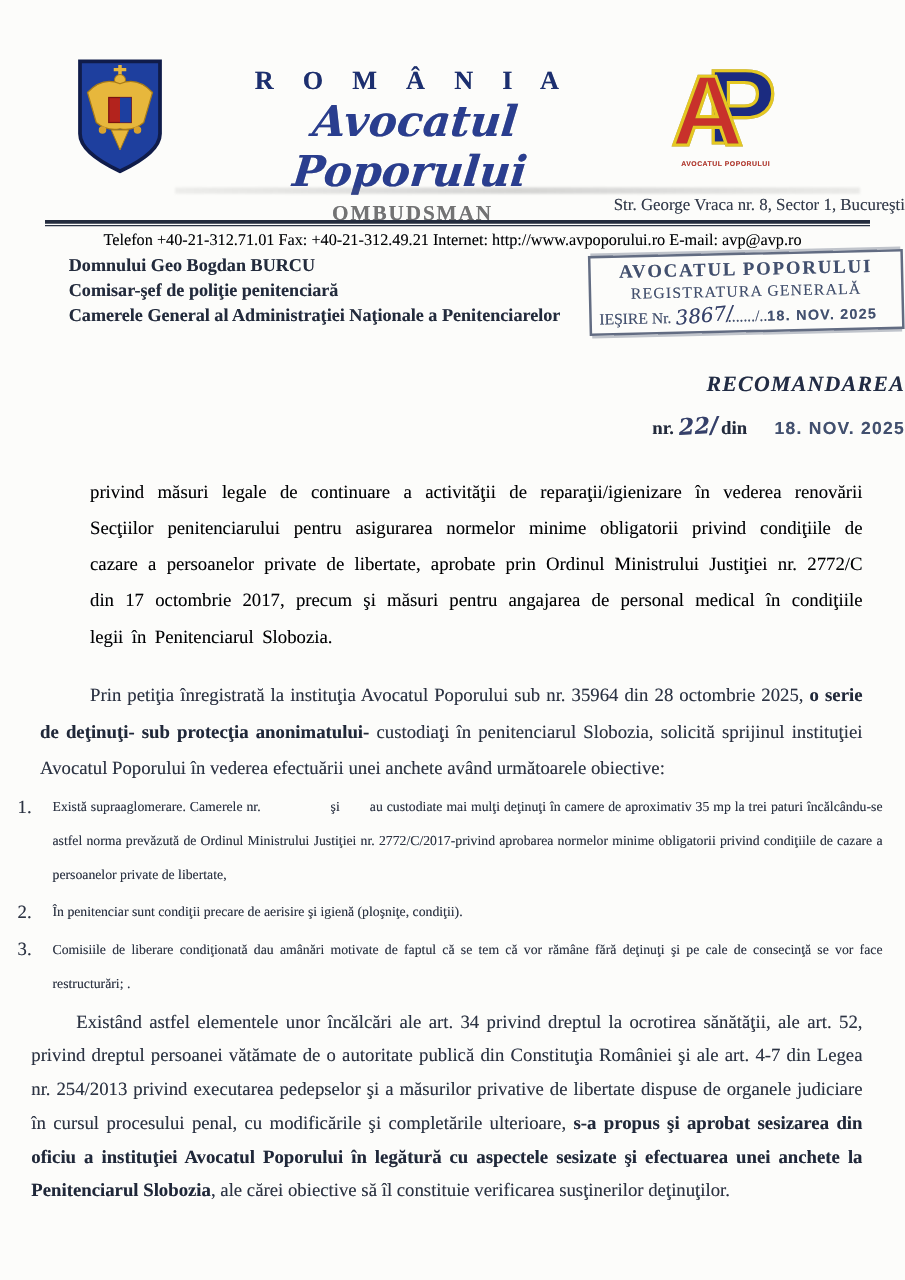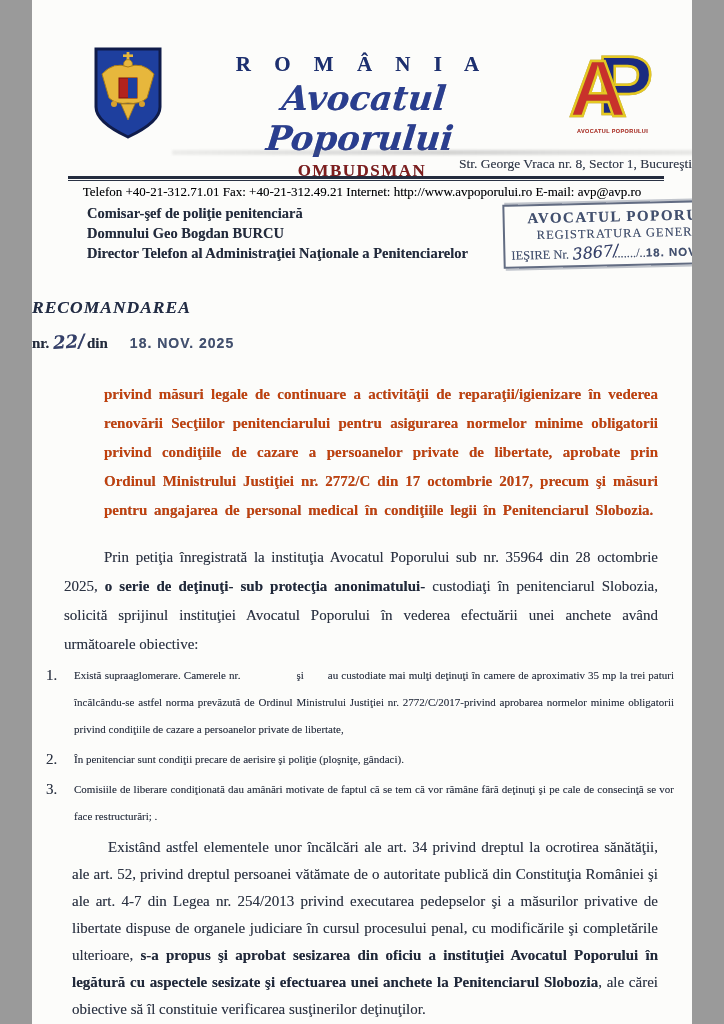--- a/index.html
+++ b/index.html
@@ -1,25 +1,25 @@
 <!DOCTYPE html>
 <html><head>
 <meta charset="utf-8">
 <style>
   html,body{margin:0;padding:0;background:#9a9a9a;}
-  .page{position:relative;width:660px;height:1024px;margin:0 auto;background:#fcfcfa;
+  .page{position:relative;width:724px;height:1024px;margin:0 auto;background:#fcfcfa;
         font-family:"Liberation Serif", serif;color:#2c3342;overflow:hidden;
         text-shadow:0 0 .4px rgba(40,48,70,.45);}
   
   .coat{position:absolute;left:60px;top:46px;width:72px;height:94px;}
   .hdr-center{position:absolute;left:175px;top:52px;width:310px;text-align:center;}
   .country{font-size:21px;font-weight:bold;letter-spacing:9px;color:#1c2f70;}
   .script-name{font-size:34px;font-style:italic;font-weight:bold;color:#2a3e8f;
                font-family:"DejaVu Serif", serif;margin-top:1px;transform:skewX(-6deg);}
-  .ombudsman{font-size:17px;font-weight:bold;letter-spacing:1.5px;color:#7f1d1d;margin-top:3px;}
+  .ombudsman{font-size:17px;font-weight:bold;letter-spacing:1.5px;color:#737373;margin-top:3px;}
   .ap-logo{position:absolute;left:537px;top:44px;width:116px;text-align:left;}
   .ap-caption{font-size:5.5px;color:#c0392b;letter-spacing:.4px;white-space:nowrap;
               font-family:"Liberation Sans", sans-serif;margin:-6px 0 0 8px;font-weight:bold;}
   .scan-streak{position:absolute;top:150px;left:140px;width:548px;height:5px;
       background:linear-gradient(90deg,rgba(110,110,110,.10),rgba(110,110,110,.28),rgba(110,110,110,.12));
       filter:blur(1px);}
   .address{position:absolute;top:156px;left:0;width:100%;text-align:right;
            font-size:13.5px;color:#333b4a;}
   .rule{position:absolute;top:176px;left:36px;right:28px;height:5px;border-top:3px solid #242c3e;}
   .rule::after{content:"";position:absolute;top:1px;left:0;right:0;border-top:1.5px solid #2a3244;}
@@ -32,38 +32,38 @@
          transform:rotate(-1.3deg);padding:4px 6px 3px;color:#42506f;
          box-shadow:0 -4px 0 -2px rgba(54,66,96,.30), 0 4px 0 -2px rgba(54,66,96,.30);}
   .stamp-l1{font-size:15px;font-weight:bold;letter-spacing:1.5px;text-align:center;white-space:nowrap;}
   .stamp-l2{font-size:12.5px;letter-spacing:1px;text-align:center;white-space:nowrap;margin-top:1px;}
   .stamp-l3{font-size:12.5px;white-space:nowrap;margin-top:1px;display:flex;align-items:baseline;}
   .handwritten{font-family:"DejaVu Serif", serif;font-style:italic;color:#35406a;
                transform:rotate(-4deg);display:inline-block;}
   .stampfont{font-family:"Liberation Sans", sans-serif;font-weight:bold;letter-spacing:1px;
              color:#42506f;}
   
-  .title-wrap{position:absolute;top:297px;left:0;width:100%;text-align:left;}
+  .title-wrap{position:absolute;top:297px;left:0;width:100%;text-align:right;}
   .rec-title{font-size:17.5px;font-weight:bold;font-style:italic;letter-spacing:1px;color:#222c44;}
   .nr-line{margin-top:13px;font-size:15px;font-weight:bold;color:#232b3c;}
   .nr-line .handwritten{font-size:18px;margin:0 2px -2px 4px;}
   .nr-line .date{margin-left:22px;font-size:14px;}
   
   .content{position:absolute;top:380px;left:0;right:0;}
-  .subject{margin:0 34px 0 72px;font-weight:bold;font-size:15px;line-height:29px;
-           text-align:justify;word-spacing:3px;color:#c2410c;}
+  .subject{margin:0 34px 0 72px;font-weight:normal;font-size:15px;line-height:29px;
+           text-align:justify;word-spacing:3px;color:#000000;}
   .p1{margin:18px 34px 0 32px;font-size:15px;line-height:29px;text-align:justify;text-indent:40px;}
   .b{font-weight:bold;color:#202839;}
   ol.objectives{margin:2px 18px 0 0;padding-left:14px;list-style:none;counter-reset:none;}
   .obj-item{display:flex;margin-top:3px;}
   .obj-num{width:28px;flex:0 0 28px;font-size:15px;line-height:27px;}
   .obj-text{flex:1;font-size:11px;line-height:27px;text-align:justify;}
   .gap1{display:inline-block;width:56px;}
   .gap2{display:inline-block;width:24px;}
-  .p2{margin:4px 34px 0 40px;font-size:15px;line-height:27px;text-align:justify;text-indent:36px;}
+  .p2{margin:4px 34px 0 25px;font-size:15px;line-height:27px;text-align:justify;text-indent:36px;}
 </style>
 </head>
 <body>
 
 <div class="page">
 
   <svg class="coat" viewBox="0 0 72 94">
     <path d="M4 3 h64 v58 q0 15 -32 30 q-32 -15 -32 -30 z" fill="#1e3f9e" stroke="#101c4a" stroke-width="3"></path>
     <rect x="34.6" y="6" width="2.8" height="9" fill="#e7b73c"></rect>
     <rect x="31" y="8.4" width="10" height="2.6" fill="#e7b73c"></rect>
@@ -90,23 +90,23 @@
     <div class="ap-caption">AVOCATUL POPORULUI</div>
   </div>
 
   <div class="scan-streak"></div>
 
   <div class="address">Str. George Vraca nr. 8, Sector 1, Bucureşti</div>
   <div class="rule"></div>
   <div class="contact">Telefon +40-21-312.71.01  Fax: +40-21-312.49.21  Internet: http://www.avpoporului.ro E-mail: avp@avp.ro</div>
 
   <div class="recipient">
+    <div>Domnului Geo Bogdan BURCU</div>
     <div>Comisar-şef de poliţie penitenciară</div>
-    <div>Domnului Geo Bogdan BURCU</div>
-    <div>Director Telefon al Administraţiei Naţionale a Penitenciarelor</div>
+    <div>Camerele General al Administraţiei Naţionale a Penitenciarelor</div>
   </div>
 
   <div class="stamp">
     <div class="stamp-l1">AVOCATUL POPORULUI</div>
     <div class="stamp-l2">REGISTRATURA GENERALĂ</div>
     <div class="stamp-l3">
       <span>IEŞIRE Nr.</span>
       <span class="handwritten" style="font-size:16px;margin:0 -4px 0 3px;">3867/</span>
       <span>......./..</span>
       <span class="stampfont" style="font-size:11.5px;">18. NOV. 2025</span>
@@ -126,21 +126,21 @@
 
     <p class="p1"><span>Prin petiţia înregistrată la instituţia Avocatul Poporului sub nr. 35964 din 28 octombrie 2025, </span><span class="b">o serie de deţinuţi- sub protecţia anonimatului-</span><span> custodiaţi în penitenciarul Slobozia, solicită sprijinul instituţiei Avocatul Poporului în vederea efectuării unei anchete având următoarele obiective:</span></p>
 
     <ol class="objectives">
       <li class="obj-item">
         <span class="obj-num">1.</span>
         <span class="obj-text"><span>Există supraaglomerare. Camerele nr.</span><span class="gap1"></span><span>şi</span><span class="gap2"></span><span>au custodiate mai mulţi deţinuţi în camere de aproximativ 35 mp la trei paturi încălcându-se astfel norma prevăzută de Ordinul Ministrului Justiţiei nr. 2772/C/2017-privind aprobarea normelor minime obligatorii privind condiţiile de cazare a persoanelor private de libertate,</span></span>
       </li>
       <li class="obj-item">
         <span class="obj-num">2.</span>
-        <span class="obj-text">În penitenciar sunt condiţii precare de aerisire şi poliţie (ploşniţe, gândaci).</span>
+        <span class="obj-text">În penitenciar sunt condiţii precare de aerisire şi igienă (ploşniţe, condiţii).</span>
       </li>
       <li class="obj-item">
         <span class="obj-num">3.</span>
         <span class="obj-text">Comisiile de liberare condiţionată dau amânări motivate de faptul că se tem că vor rămâne fără deţinuţi şi pe cale de consecinţă se vor face restructurări; .</span>
       </li>
     </ol>
 
     <p class="p2"><span>Existând astfel elementele unor încălcări ale art. 34 privind dreptul la ocrotirea sănătăţii, ale art. 52, privind dreptul persoanei vătămate de o autoritate publică din Constituţia României şi ale art. 4-7 din Legea nr. 254/2013 privind executarea pedepselor şi a măsurilor privative de libertate dispuse de organele judiciare în cursul procesului penal, cu modificările şi completările ulterioare, </span><span class="b">s-a propus şi aprobat sesizarea din oficiu a instituţiei Avocatul Poporului în legătură cu aspectele sesizate şi efectuarea unei anchete la Penitenciarul Slobozia</span><span>, ale cărei obiective să îl constituie verificarea susţinerilor deţinuţilor.</span></p>
 
   </div>

